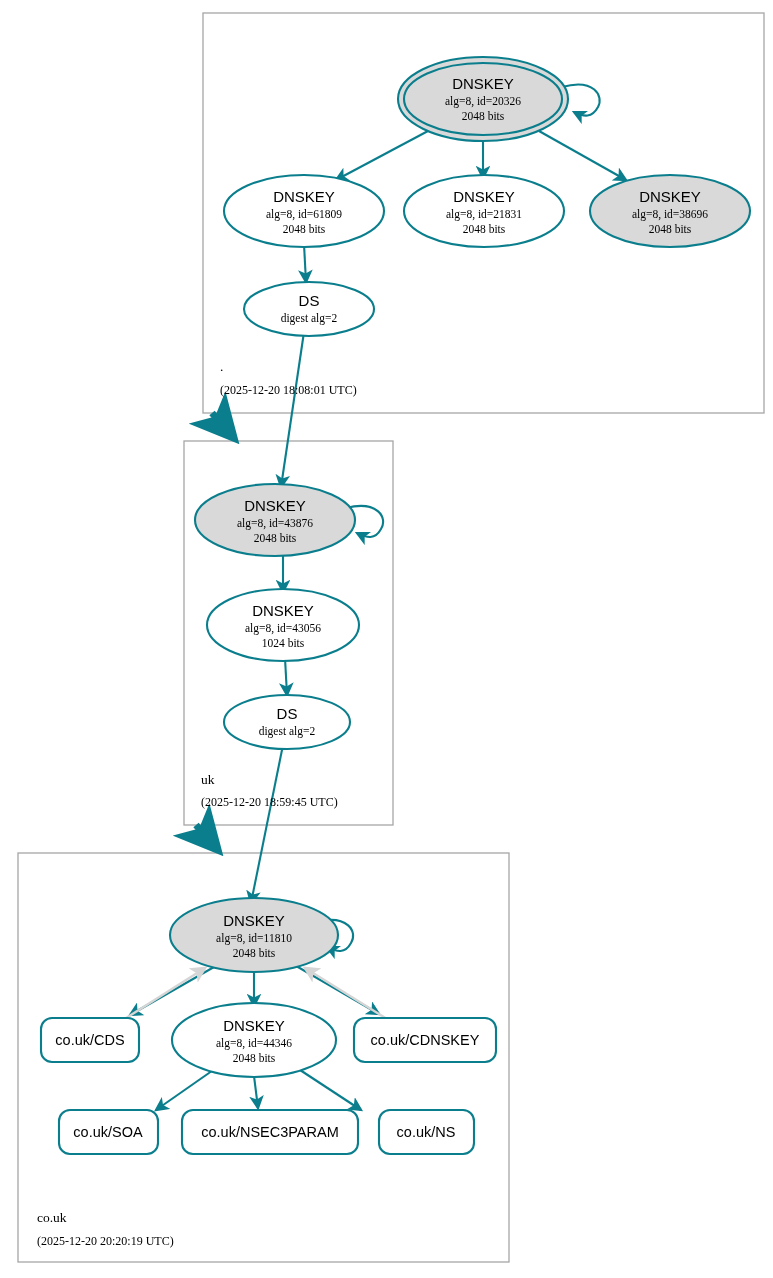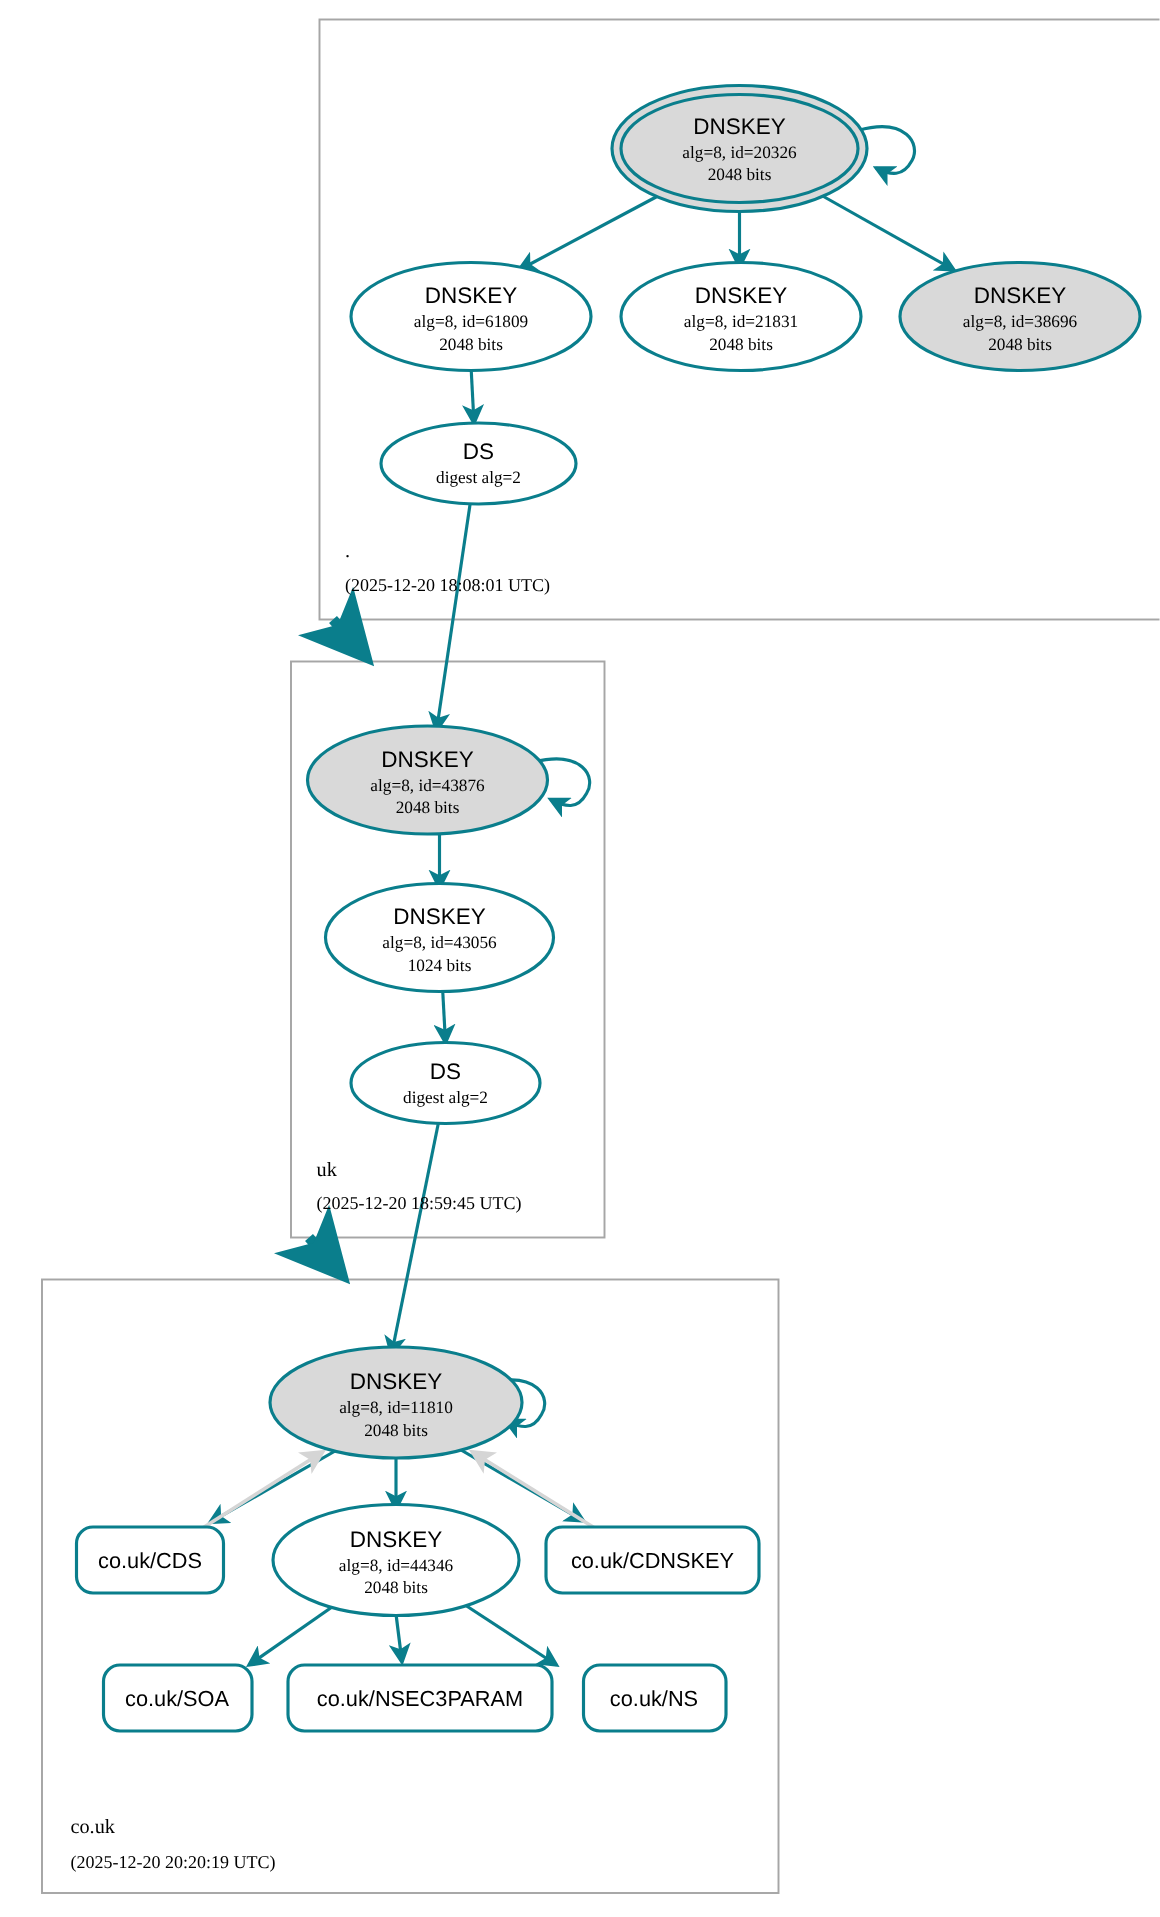--- a/index.html
+++ b/index.html
@@ -1,18 +1,18 @@
 <!DOCTYPE html>
 <html><head>
 <meta charset="utf-8">
 <style>
   html,body{margin:0;padding:0;background:#ffffff;}
   body{width:773px;height:1278px;position:relative;overflow:hidden;
        font-family:"Liberation Sans", sans-serif;}
-  #stage{position:absolute;left:16px;top:0;width:664px;height:1278px;}
+  #stage{position:absolute;left:6px;top:0;width:664px;height:1278px;}
   svg#graph{position:absolute;left:0;top:0;width:773px;height:1278px;display:block;}
   .zone-box{fill:#ffffff;stroke:#a6a6a6;stroke-width:1.3;}
   .node-ell{stroke:#0a7e8c;stroke-width:2.1;}
   .node-ell.plain{fill:#ffffff;}
   .node-ell.secure{fill:#d9d9d9;}
   .node-rect{fill:#ffffff;stroke:#0a7e8c;stroke-width:2.1;}
   .edge{stroke:#0a7e8c;stroke-width:2.1;fill:none;}
   .edge-thick{stroke:#0a7e8c;stroke-width:7;fill:none;}
   .edge-gray{stroke:#d5d5d5;stroke-width:2.4;fill:none;}
   text{fill:#000000;}

